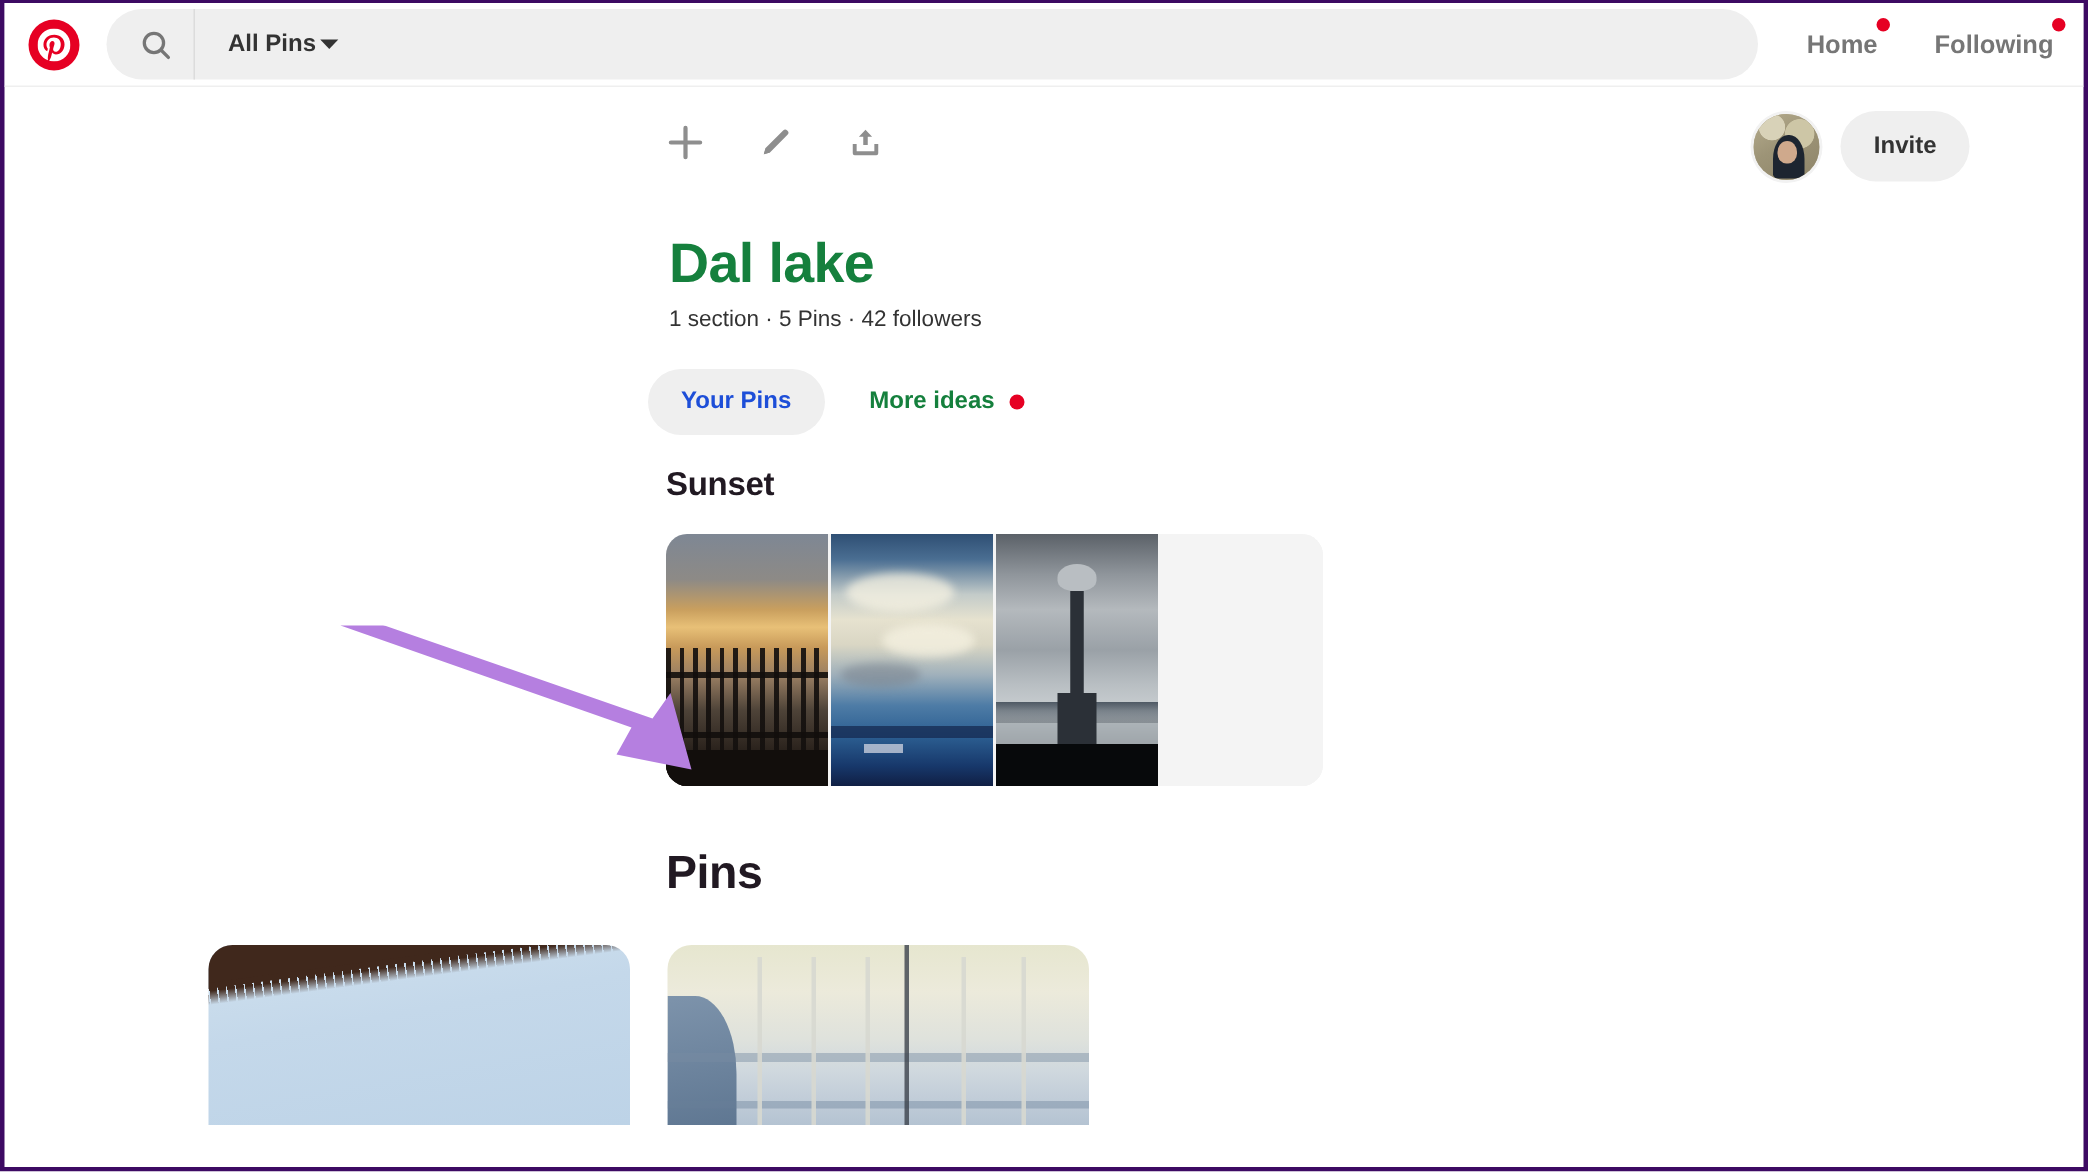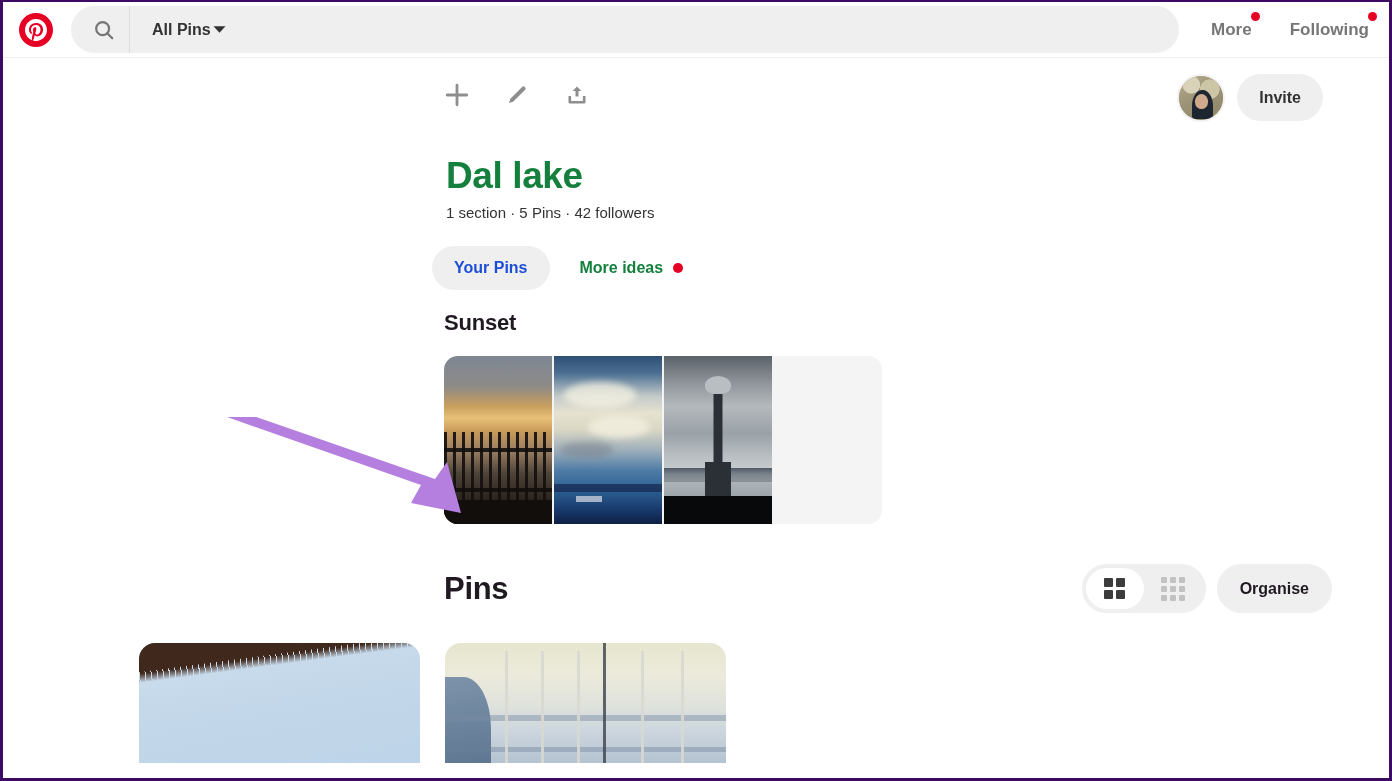--- a/index.html
+++ b/index.html
@@ -140,21 +140,21 @@
     height: 30px;
     display: flex;
     align-items: center;
     justify-content: center;
     cursor: pointer;
   }
   .toolicon svg { display: block; }
 
   #profilewrap {
     position: absolute;
-    right: 66px;
+    right: 76px;
     top: -6px;
     display: flex;
     align-items: center;
     gap: 14px;
   }
   #avatar {
     width: 44px;
     height: 44px;
     border-radius: 50%;
     overflow: hidden;
@@ -544,21 +544,21 @@
         <span class="lbl">All Pins</span>
         <span class="chev">
           <svg viewBox="0 0 24 24" aria-hidden="true">
               <path d="M3.5 7.5l8.5 9 8.5-9z"></path>
             </svg>
         </span>
       </div>
     </div>
 
     <a class="navlink">
-      <span>More</span>
+      <span>Home</span>
       <span class="dot"></span>
     </a>
     <a class="navlink">
       <span>Following</span>
       <span class="dot"></span>
     </a>
   </div>
 
   <div id="toolsrow">
 
@@ -632,46 +632,20 @@
         <div class="base"></div>
         <div class="land"></div>
       </div>
       <div id="sectionempty"></div>
     </div>
   </div>
 
   <div id="pinsheader">
     <div id="pinstitle">Pins</div>
 
-    <div id="pinsactions">
-      <div id="viewtoggle">
-        <button class="vbtn active">
-          <span class="gridicon g2">
-            <i></i>
-              <i></i>
-              <i></i>
-              <i></i>
-          </span>
-        </button>
-        <button class="vbtn">
-          <span class="gridicon g3">
-            <i></i>
-              <i></i>
-              <i></i>
-              <i></i>
-              <i></i>
-              <i></i>
-              <i></i>
-              <i></i>
-              <i></i>
-          </span>
-        </button>
-      </div>
-      <button id="organise">Organise</button>
-    </div>
   </div>
 
   <div id="pingrid">
     <div class="pincard" id="pin-1">
       <div class="roof"></div>
       <div class="teeth"></div>
     </div>
     <div class="pincard" id="pin-2">
       <div class="hill"></div>
       <div class="waterline"></div>

